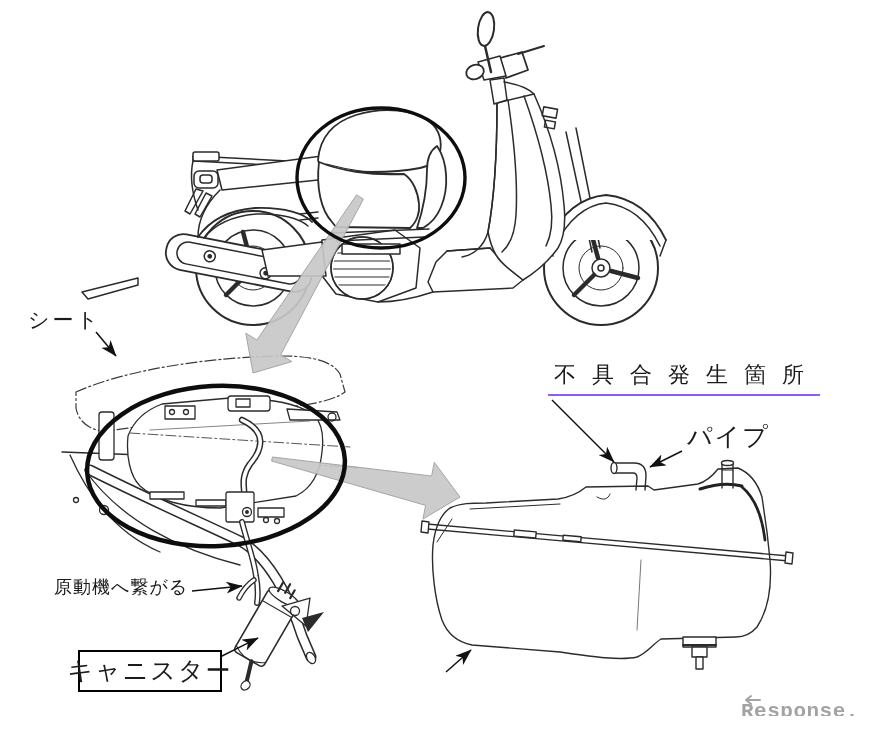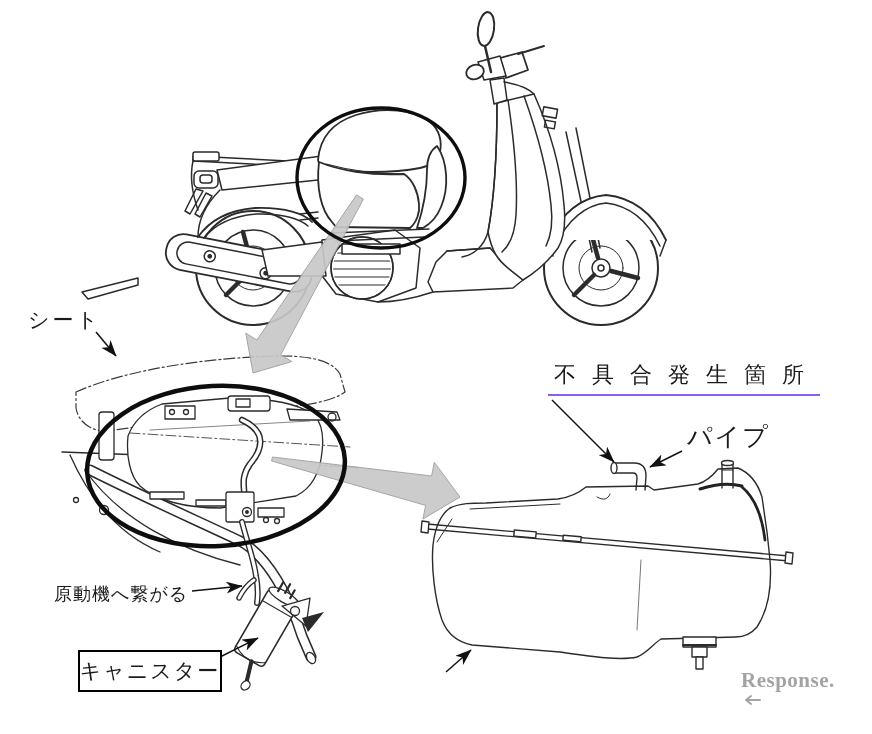--- a/index.html
+++ b/index.html
@@ -1,30 +1,30 @@
 <!DOCTYPE html>
 <html><head>
 <meta charset="utf-8">
 <style>
   html,body{margin:0;padding:0;background:#ffffff;}
   #stage{position:relative;width:872px;height:716px;background:#ffffff;overflow:hidden;
          font-family:"Liberation Serif","DejaVu Serif",serif;}
   #diagram-svg{position:absolute;left:0;top:0;}
   .label{position:absolute;color:#1a1a1a;white-space:nowrap;line-height:1.15;}
   .lbl-seat{left:28px;top:308px;font-size:21px;letter-spacing:3px;}
-  .lbl-engine{left:54px;top:577px;font-size:18px;letter-spacing:1px;margin-top:7px;}
+  .lbl-engine{left:54px;top:577px;font-size:18px;letter-spacing:1px;}
   .lbl-pipe{left:687px;top:423px;font-size:25px;letter-spacing:2px;}
   .lbl-defect{left:548px;top:362px;font-size:22px;letter-spacing:16px;
               padding:0 0 7px 6px;border-bottom:2px solid #8b5cf6;}
   .boxed{display:flex;align-items:center;justify-content:center;
          border:2.5px solid #000;background:#ffffff;}
-  .box-canister{left:78px;top:650px;width:140px;height:38px;font-size:21px;letter-spacing:2px;}
+  .box-canister{left:78px;top:650px;width:140px;height:38px;font-size:25px;letter-spacing:2px;}
   .box-tank{left:405px;top:673px;width:120px;height:37px;font-size:19px;letter-spacing:1px;}
-  .watermark{position:absolute;left:741px;top:668px;color:#a3a3a3;
-             font-family:Liberation Serif, serif;
+  .watermark{position:absolute;left:741px;top:700px;color:#a3a3a3;
+             font-family:Liberation Mono, monospace;
              font-weight:bold;font-size:21px;letter-spacing:0.5px;}
 </style>
 </head>
 <body>
 
 <div id="stage">
 
 <svg id="diagram-svg" width="872" height="734" viewBox="0 0 872 734">
   <defs>
     <marker id="ah" markerWidth="13" markerHeight="10" refX="10.5" refY="4" orient="auto">

